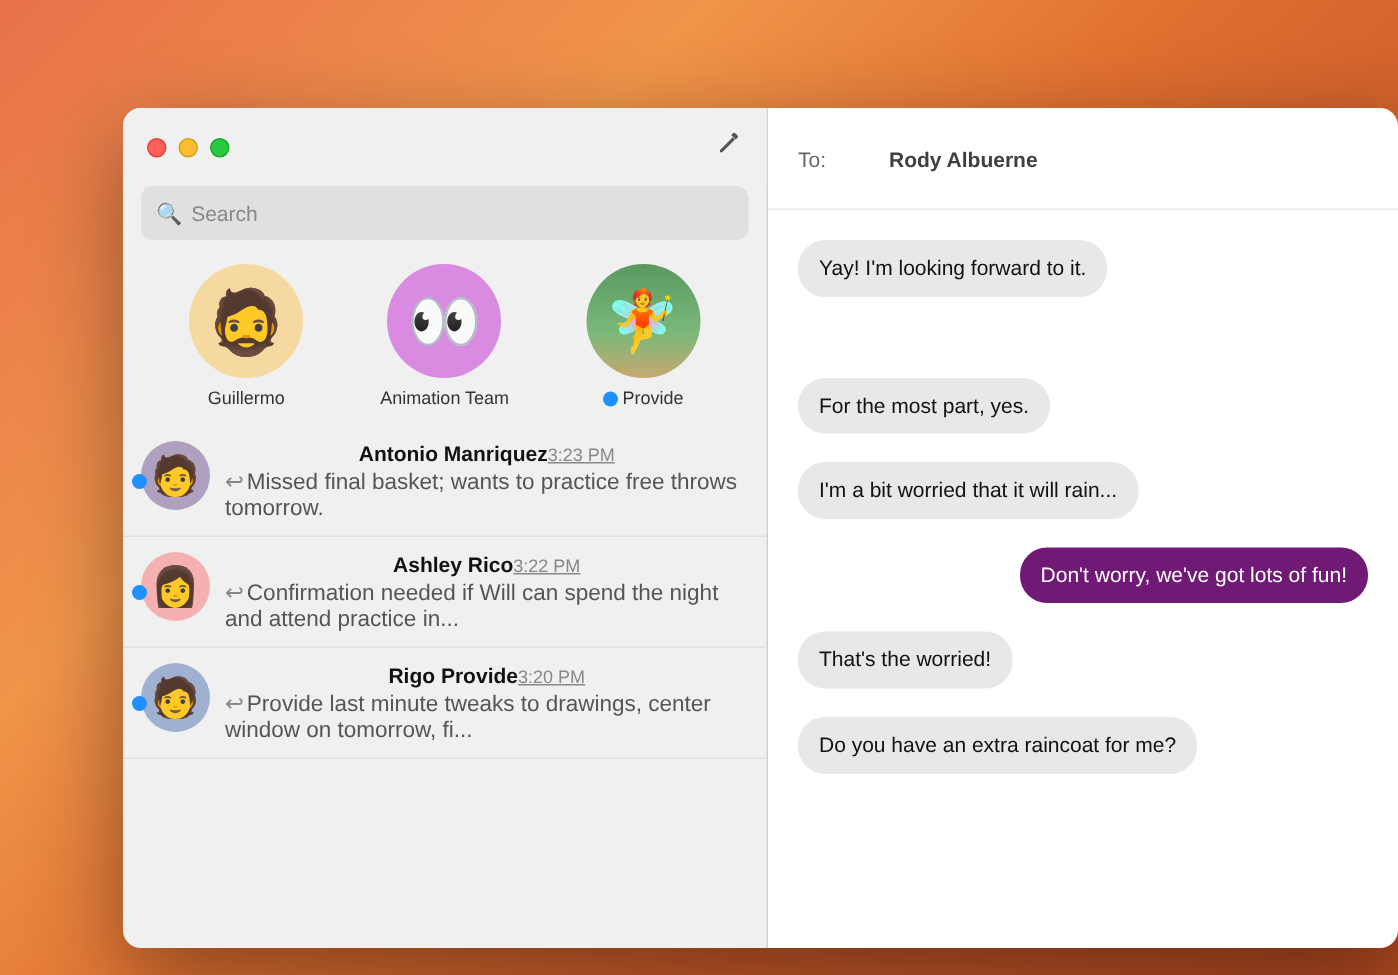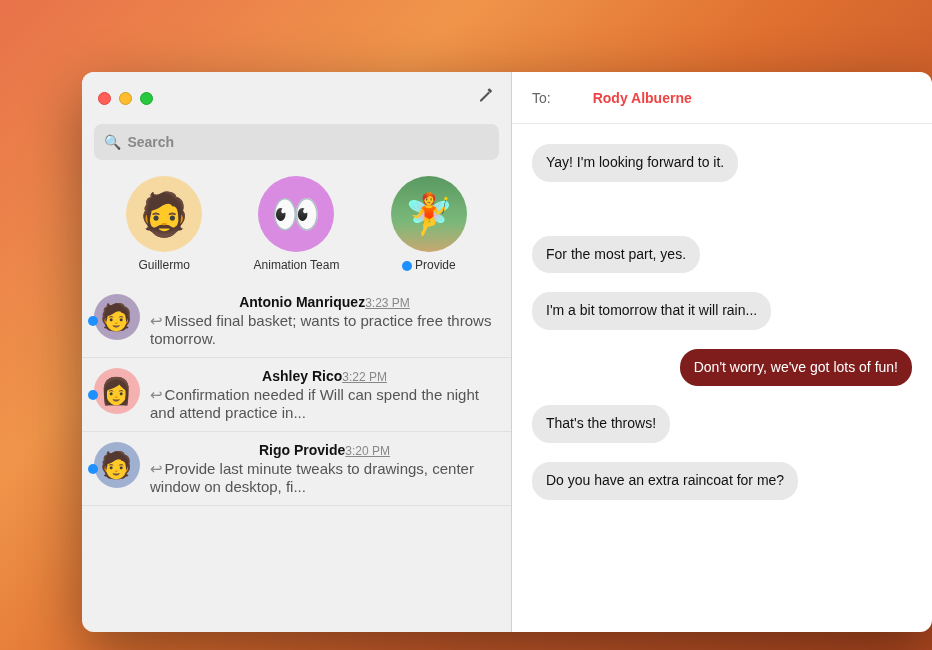--- a/index.html
+++ b/index.html
@@ -91,21 +91,20 @@
     }
 
     .search-icon-text {
       color: #888;
       font-size: 14px;
     }
 
     .search-placeholder {
       color: #888;
       font-size: 14px;
-      font-weight: bold;
     }
 
     
     .pinned-row {
       display: flex;
       justify-content: space-around;
       padding: 4px 16px 12px 16px;
     }
 
     .pinned-contact {
@@ -228,37 +227,37 @@
 
     
     .right-panel {
       flex: 1;
       background: #ffffff;
       display: flex;
       flex-direction: column;
     }
 
     .chat-header {
-      height: 52px;
+      height: 68px;
       display: flex;
       align-items: center;
       padding: 0 20px;
       border-bottom: 1px solid #e8e8e8;
     }
 
     .to-label {
       font-size: 14px;
       color: #666;
       margin-right: 6px;
     }
 
     .to-name {
       font-size: 14px;
       font-weight: 600;
-      color: #ef4444;
+      color: #404040;
       padding-left: 36px;
     }
 
     .messages-area {
       flex: 1;
       padding: 20px 20px;
       display: flex;
       flex-direction: column;
       gap: 19px;
       overflow-y: auto;
@@ -272,21 +271,21 @@
       line-height: 1.4;
     }
 
     .bubble-received {
       background: #e8e8e8;
       color: #111;
       align-self: flex-start;
     }
 
     .bubble-sent {
-      background: #7f1d1d;
+      background: #701a75;
       color: #fff;
       align-self: flex-end;
     }
 
     .spacer { height: 16px; }
 
     
     .guillermo-face {
       background: #f5d9a0;
       width: 76px;
@@ -418,21 +417,21 @@
         <div class="unread-dot"></div>
         <div class="convo-avatar av-rigo">
           <span style="font-size:26px;">🧑</span>
         </div>
         <div class="convo-content">
           <div class="convo-header">
             <span class="convo-name">Rigo Provide</span>
             <span class="convo-time">3:20 PM</span>
           </div>
           <div class="convo-preview">
-            <span class="preview-icon">↩</span><span>Provide last minute tweaks to drawings, center window on desktop, fi...</span>
+            <span class="preview-icon">↩</span><span>Provide last minute tweaks to drawings, center window on tomorrow, fi...</span>
           </div>
         </div>
       </div>
 
     </div>
   </div>
 
   <div class="right-panel">
 
     <div class="chat-header">
@@ -440,22 +439,22 @@
       <span class="to-name">Rody Albuerne</span>
     </div>
 
     <div class="messages-area">
 
       <div class="bubble bubble-received">Yay! I'm looking forward to it.</div>
 
       <div class="spacer"></div>
 
       <div class="bubble bubble-received">For the most part, yes.</div>
-      <div class="bubble bubble-received">I'm a bit tomorrow that it will rain...</div>
+      <div class="bubble bubble-received">I'm a bit worried that it will rain...</div>
       <div class="bubble bubble-sent">Don't worry, we've got lots of fun!</div>
-      <div class="bubble bubble-received">That's the throws!</div>
+      <div class="bubble bubble-received">That's the worried!</div>
       <div class="bubble bubble-received">Do you have an extra raincoat for me?</div>
 
     </div>
 
   </div>
 
 </div>
 
 </body></html>

